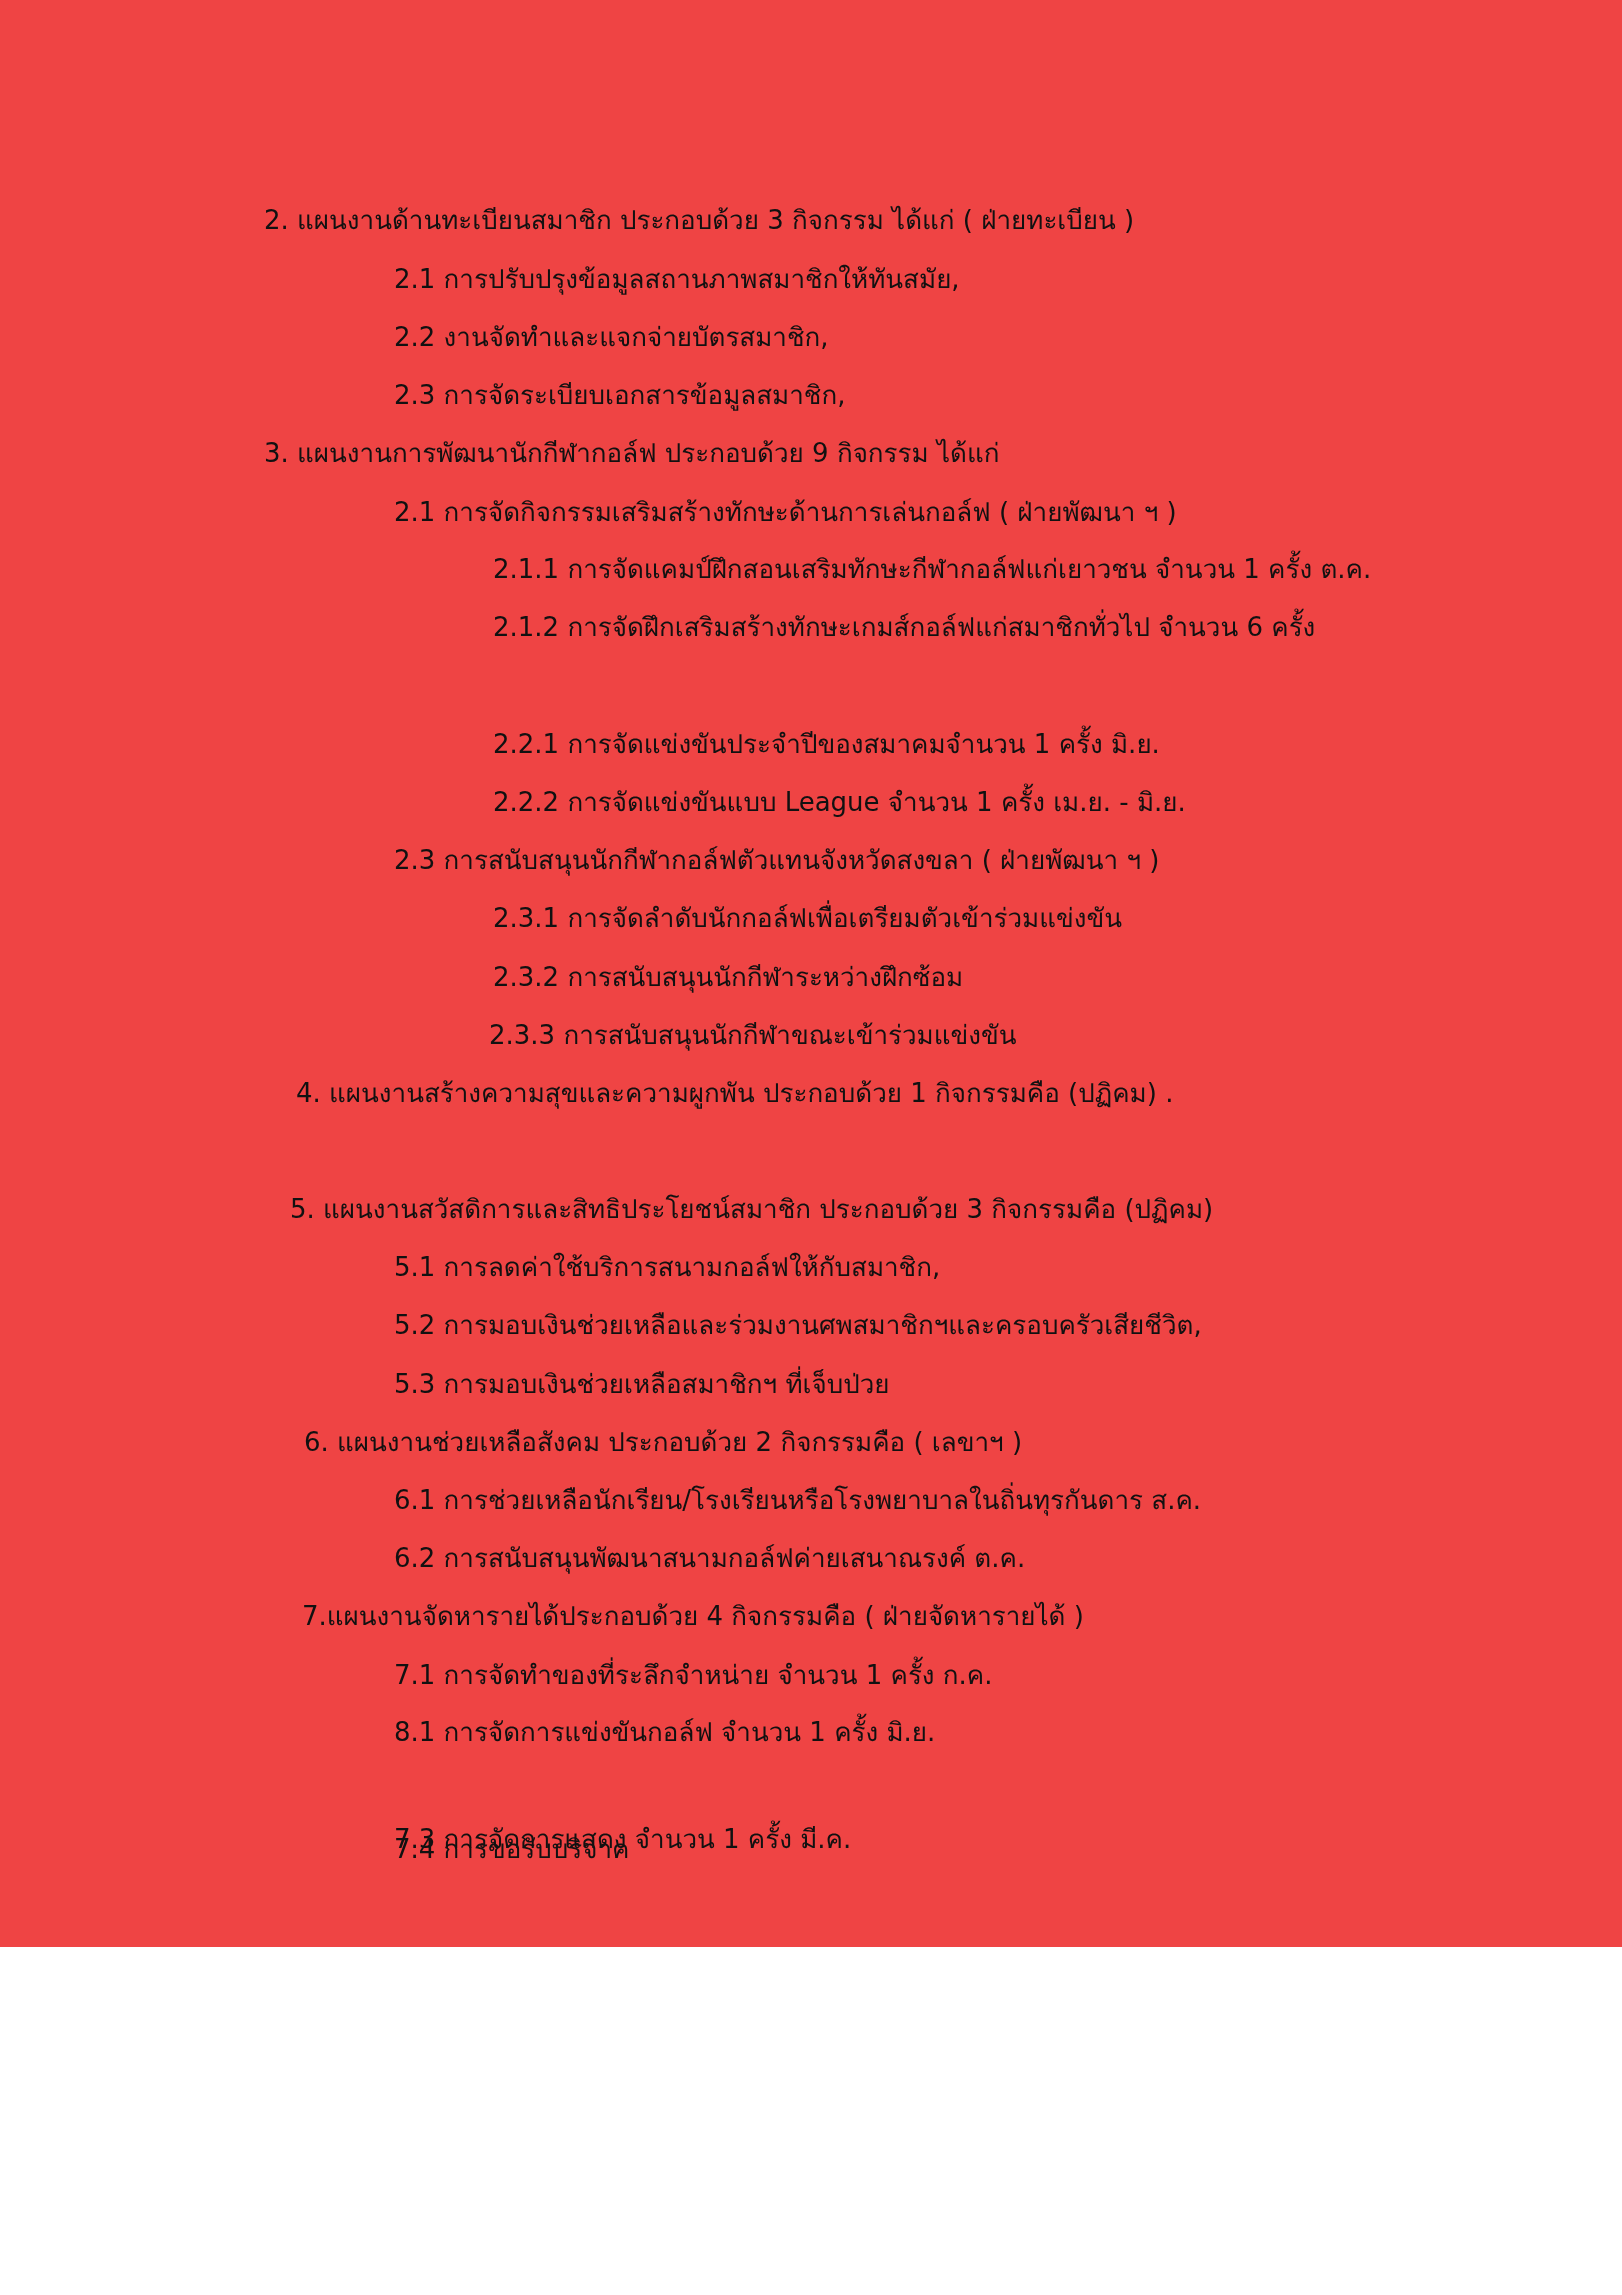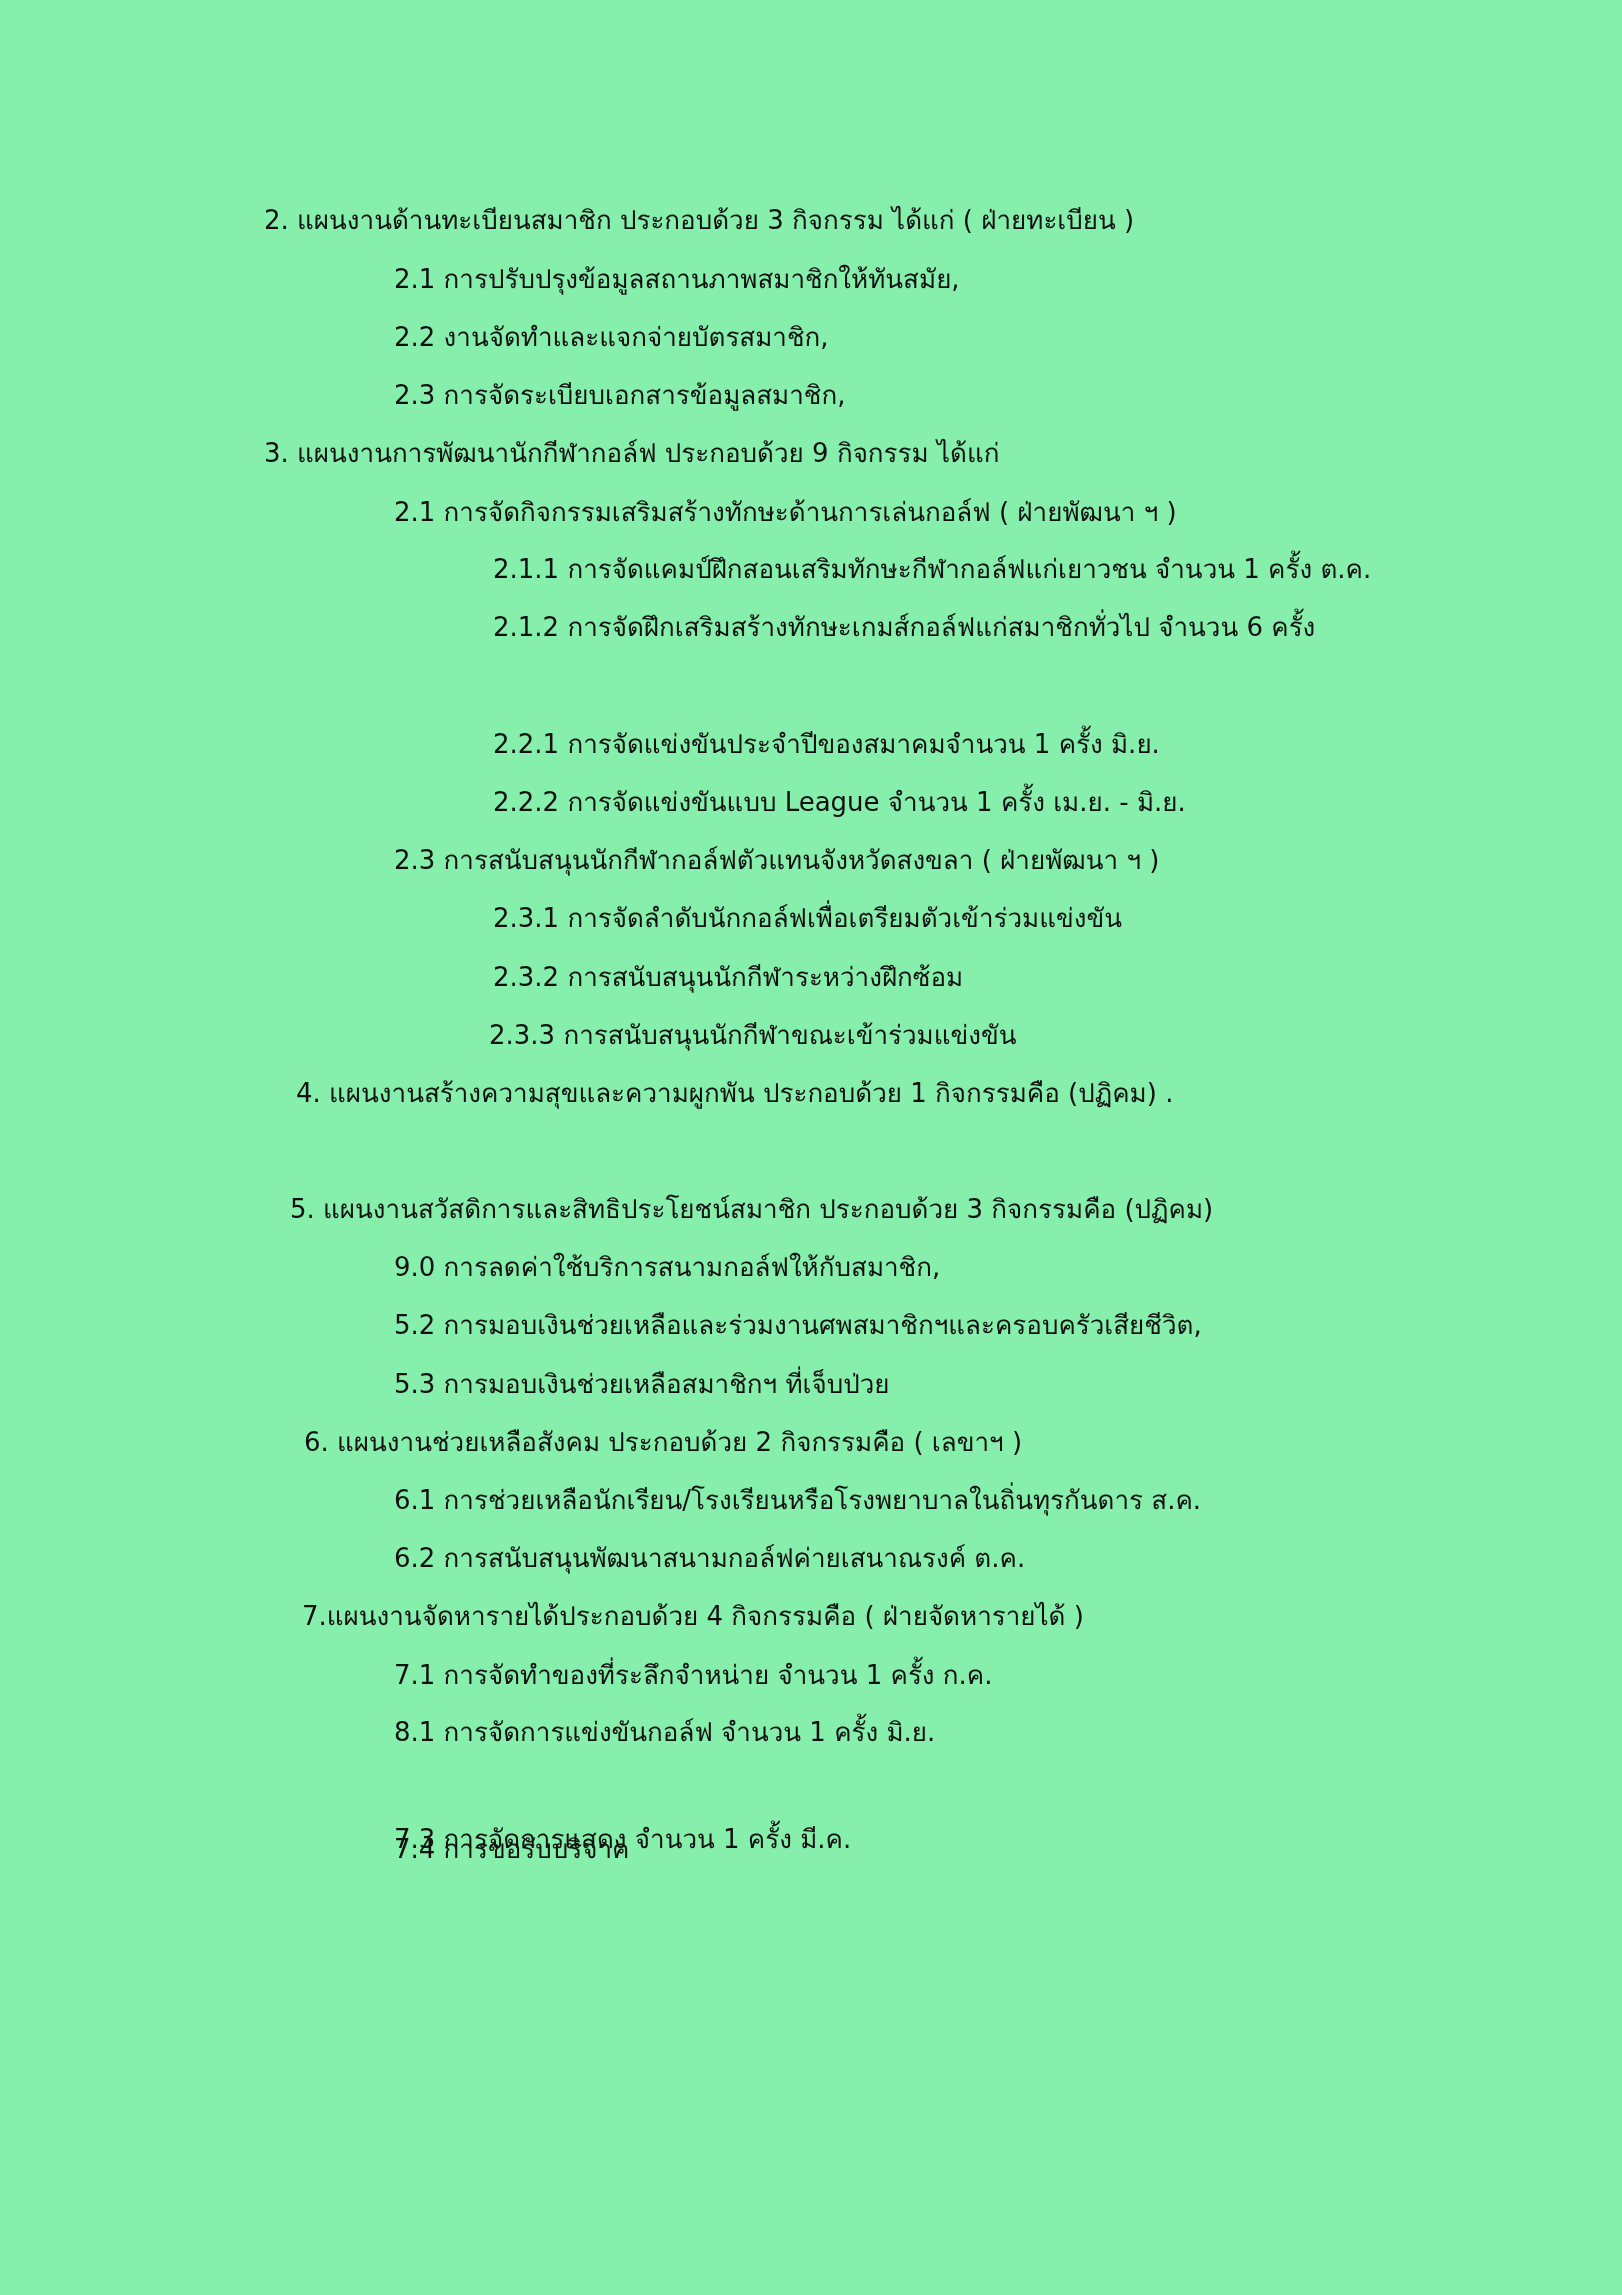--- a/index.html
+++ b/index.html
@@ -12,22 +12,22 @@
       height: 2295px;
       position: relative;
       overflow: hidden;
       font-family: "DejaVu Sans", "Liberation Sans", sans-serif;
       color: #111111;
     }
     .page {
       position: absolute;
       left: 0; top: 0;
       width: 1622px;
-      height: 2295px;
-      background: #86efac;
+      height: 1947px;
+      background: #ef4444;
     }
     .line {
       position: absolute;
       white-space: nowrap;
       font-size: 26px;
       line-height: 39px;
       height: 39px;
       letter-spacing: 0px;
     }
   </style>
@@ -44,21 +44,21 @@
   <div class="line" style="left: 493px; top: 550px;">2.1.1 การจัดแคมป์ฝึกสอนเสริมทักษะกีฬากอล์ฟแก่เยาวชน จำนวน 1 ครั้ง  ต.ค.</div>
   <div class="line" style="left: 493px; top: 608px;">2.1.2 การจัดฝึกเสริมสร้างทักษะเกมส์กอล์ฟแก่สมาชิกทั่วไป จำนวน 6 ครั้ง</div>
   <div class="line" style="left: 493px; top: 725px;">2.2.1 การจัดแข่งขันประจำปีของสมาคมจำนวน  1 ครั้ง มิ.ย.</div>
   <div class="line" style="left: 493px; top: 783px;">2.2.2 การจัดแข่งขันแบบ League จำนวน 1 ครั้ง  เม.ย. - มิ.ย.</div>
   <div class="line" style="left: 394px; top: 841px;">2.3 การสนับสนุนนักกีฬากอล์ฟตัวแทนจังหวัดสงขลา ( ฝ่ายพัฒนา ฯ )</div>
   <div class="line" style="left: 493px; top: 899px;">2.3.1 การจัดลำดับนักกอล์ฟเพื่อเตรียมตัวเข้าร่วมแข่งขัน</div>
   <div class="line" style="left: 493px; top: 958px;">2.3.2 การสนับสนุนนักกีฬาระหว่างฝึกซ้อม</div>
   <div class="line" style="left: 489px; top: 1016px; text-align: right;">2.3.3 การสนับสนุนนักกีฬาขณะเข้าร่วมแข่งขัน</div>
   <div class="line" style="left: 296px; top: 1074px;">4. แผนงานสร้างความสุขและความผูกพัน ประกอบด้วย 1 กิจกรรมคือ (ปฏิคม)  .</div>
   <div class="line" style="left: 290px; top: 1190px;">5. แผนงานสวัสดิการและสิทธิประโยชน์สมาชิก ประกอบด้วย 3 กิจกรรมคือ (ปฏิคม)</div>
-  <div class="line" style="left: 394px; top: 1248px;">9.0 การลดค่าใช้บริการสนามกอล์ฟให้กับสมาชิก,</div>
+  <div class="line" style="left: 394px; top: 1248px;">5.1 การลดค่าใช้บริการสนามกอล์ฟให้กับสมาชิก,</div>
   <div class="line" style="left: 394px; top: 1306px;">5.2 การมอบเงินช่วยเหลือและร่วมงานศพสมาชิกฯและครอบครัวเสียชีวิต,</div>
   <div class="line" style="left: 394px; top: 1365px;">5.3 การมอบเงินช่วยเหลือสมาชิกฯ ที่เจ็บป่วย</div>
   <div class="line" style="left: 304px; top: 1423px;">6. แผนงานช่วยเหลือสังคม ประกอบด้วย 2  กิจกรรมคือ  ( เลขาฯ )</div>
   <div class="line" style="left: 394px; top: 1481px;">6.1 การช่วยเหลือนักเรียน/โรงเรียนหรือโรงพยาบาลในถิ่นทุรกันดาร  ส.ค.</div>
   <div class="line" style="left: 394px; top: 1539px;">6.2 การสนับสนุนพัฒนาสนามกอล์ฟค่ายเสนาณรงค์    ต.ค.</div>
   <div class="line" style="left: 302px; top: 1597px;">7.แผนงานจัดหารายได้ประกอบด้วย 4 กิจกรรมคือ ( ฝ่ายจัดหารายได้ )</div>
   <div class="line" style="left: 394px; top: 1656px;">7.1 การจัดทำของที่ระลึกจำหน่าย จำนวน 1 ครั้ง  ก.ค.</div>
   <div class="line" style="left: 394px; top: 1713px;">8.1 การจัดการแข่งขันกอล์ฟ จำนวน 1 ครั้ง มิ.ย.</div>
   <div class="line" style="left: 394px; top: 1772px; margin-top: 48px;">7.3 การจัดการแสดง  จำนวน 1 ครั้ง  มี.ค.</div>
   <div class="line" style="left: 394px; top: 1830px;">7.4 การขอรับบริจาค</div>

